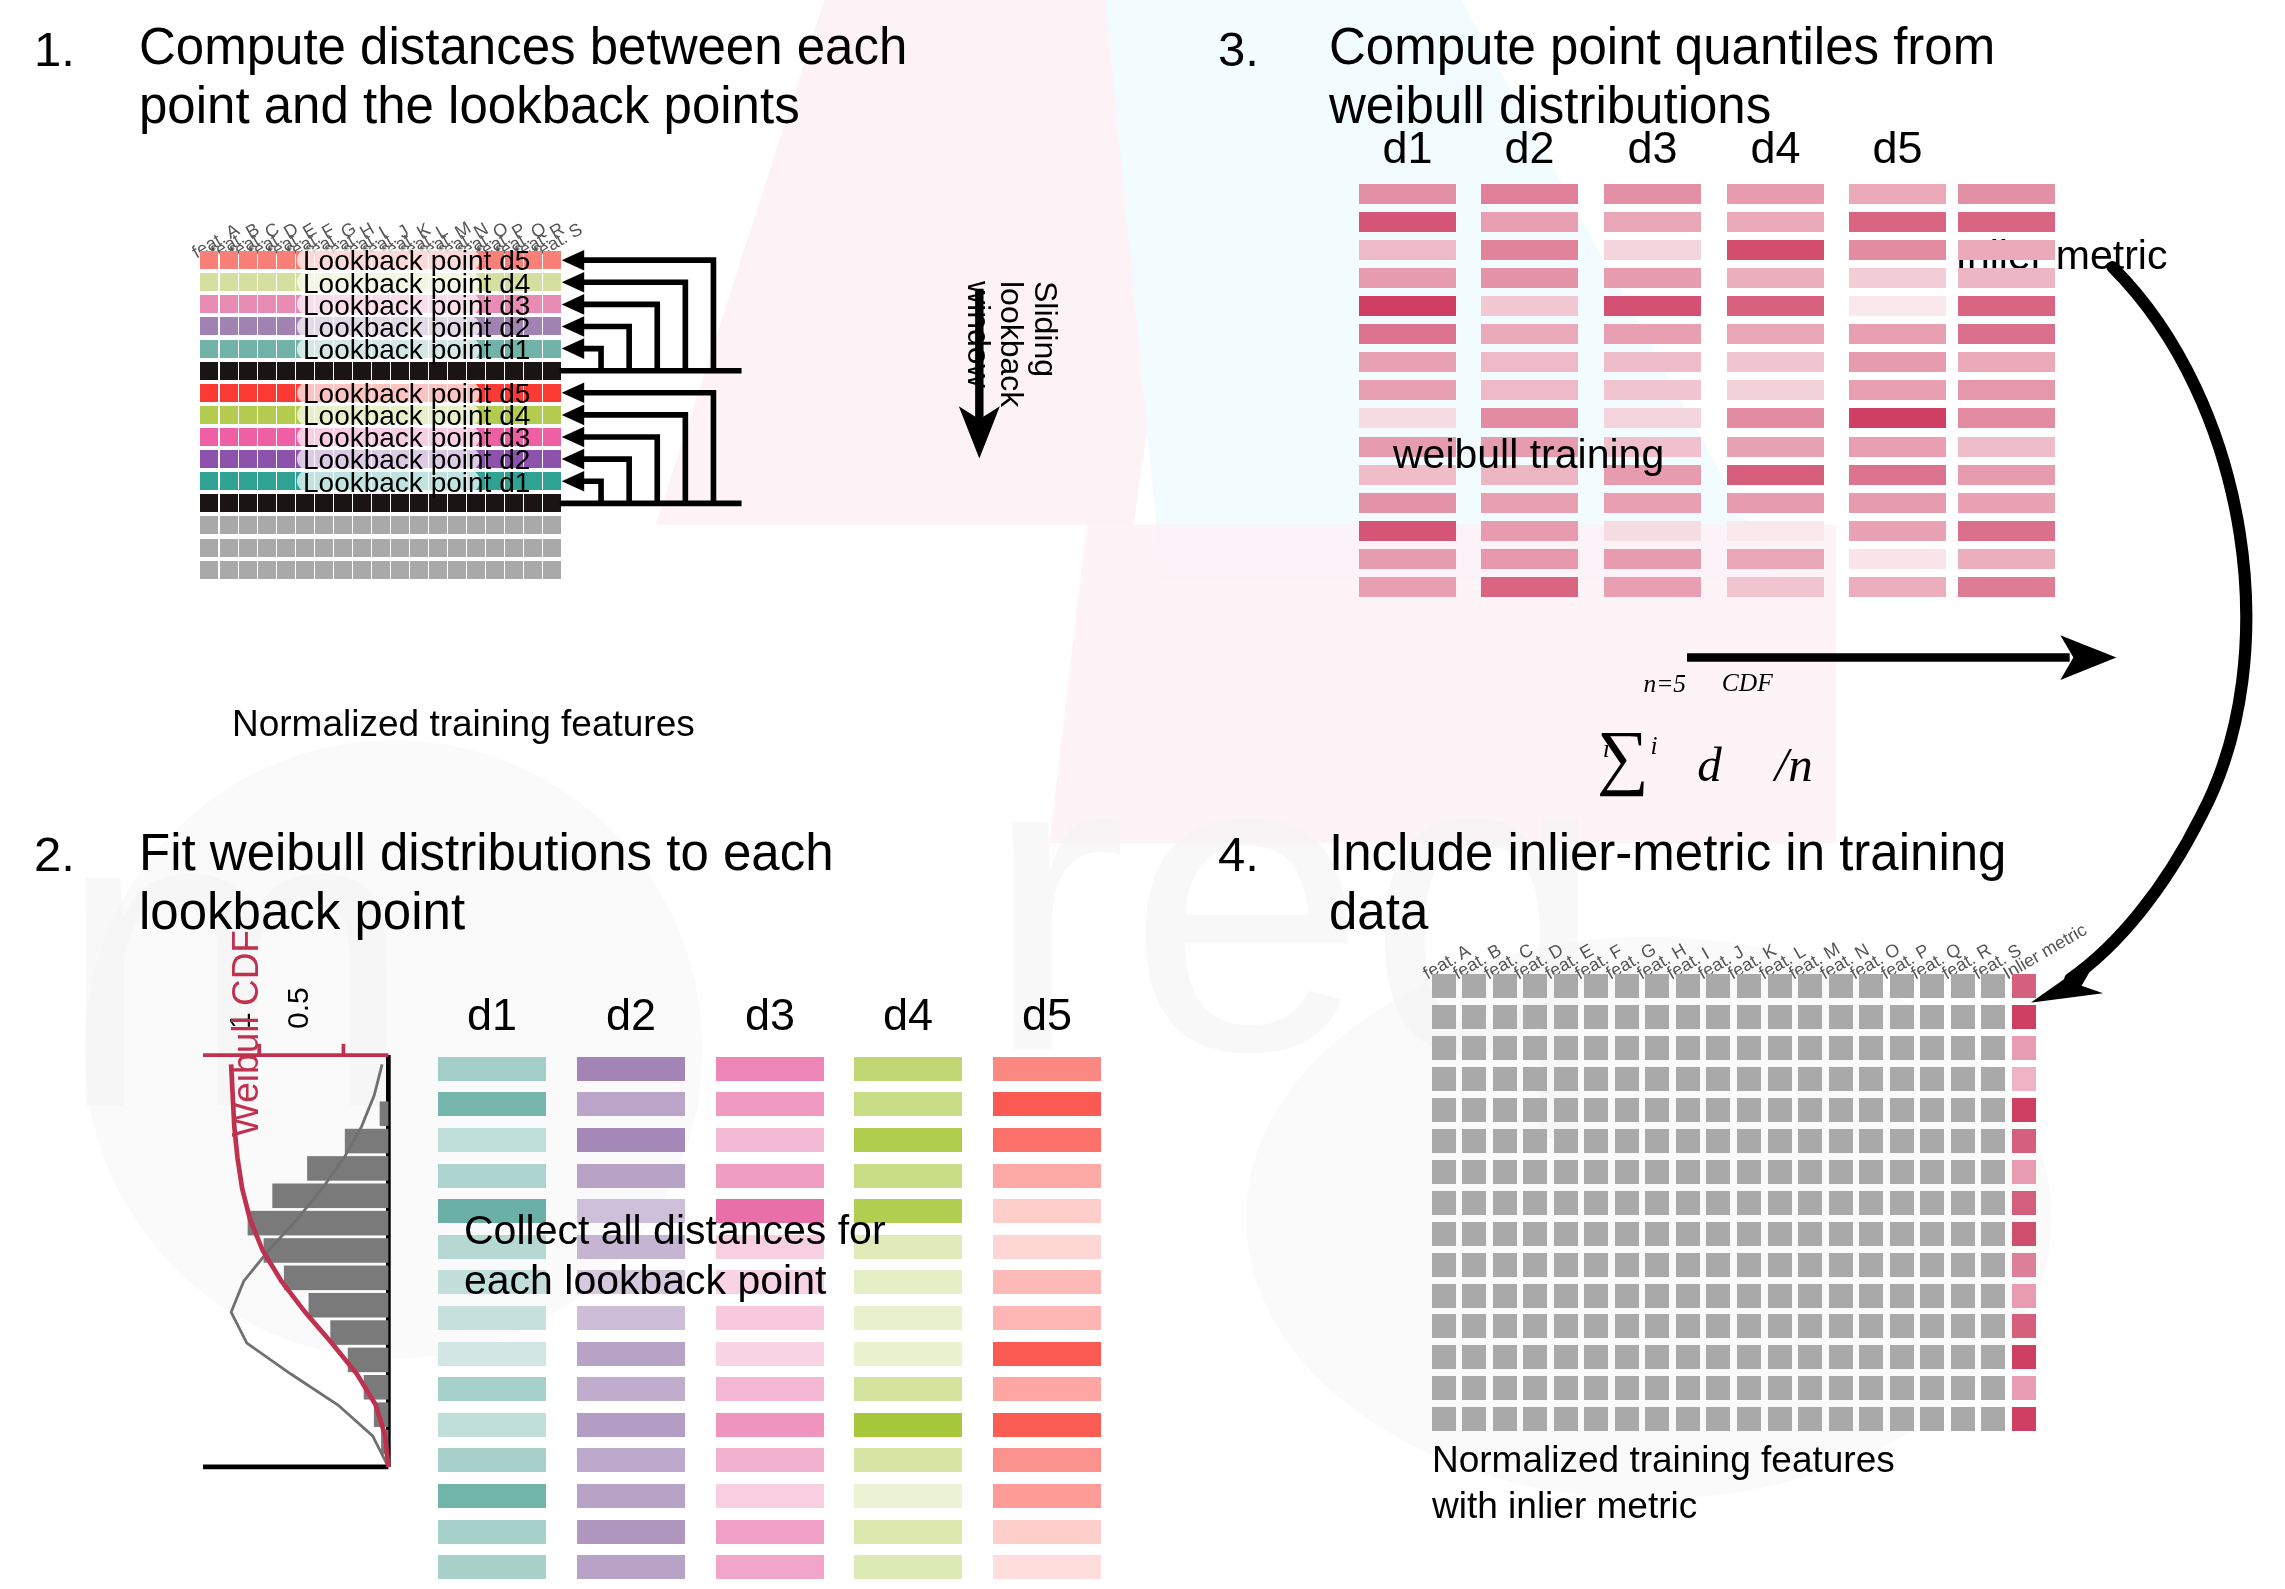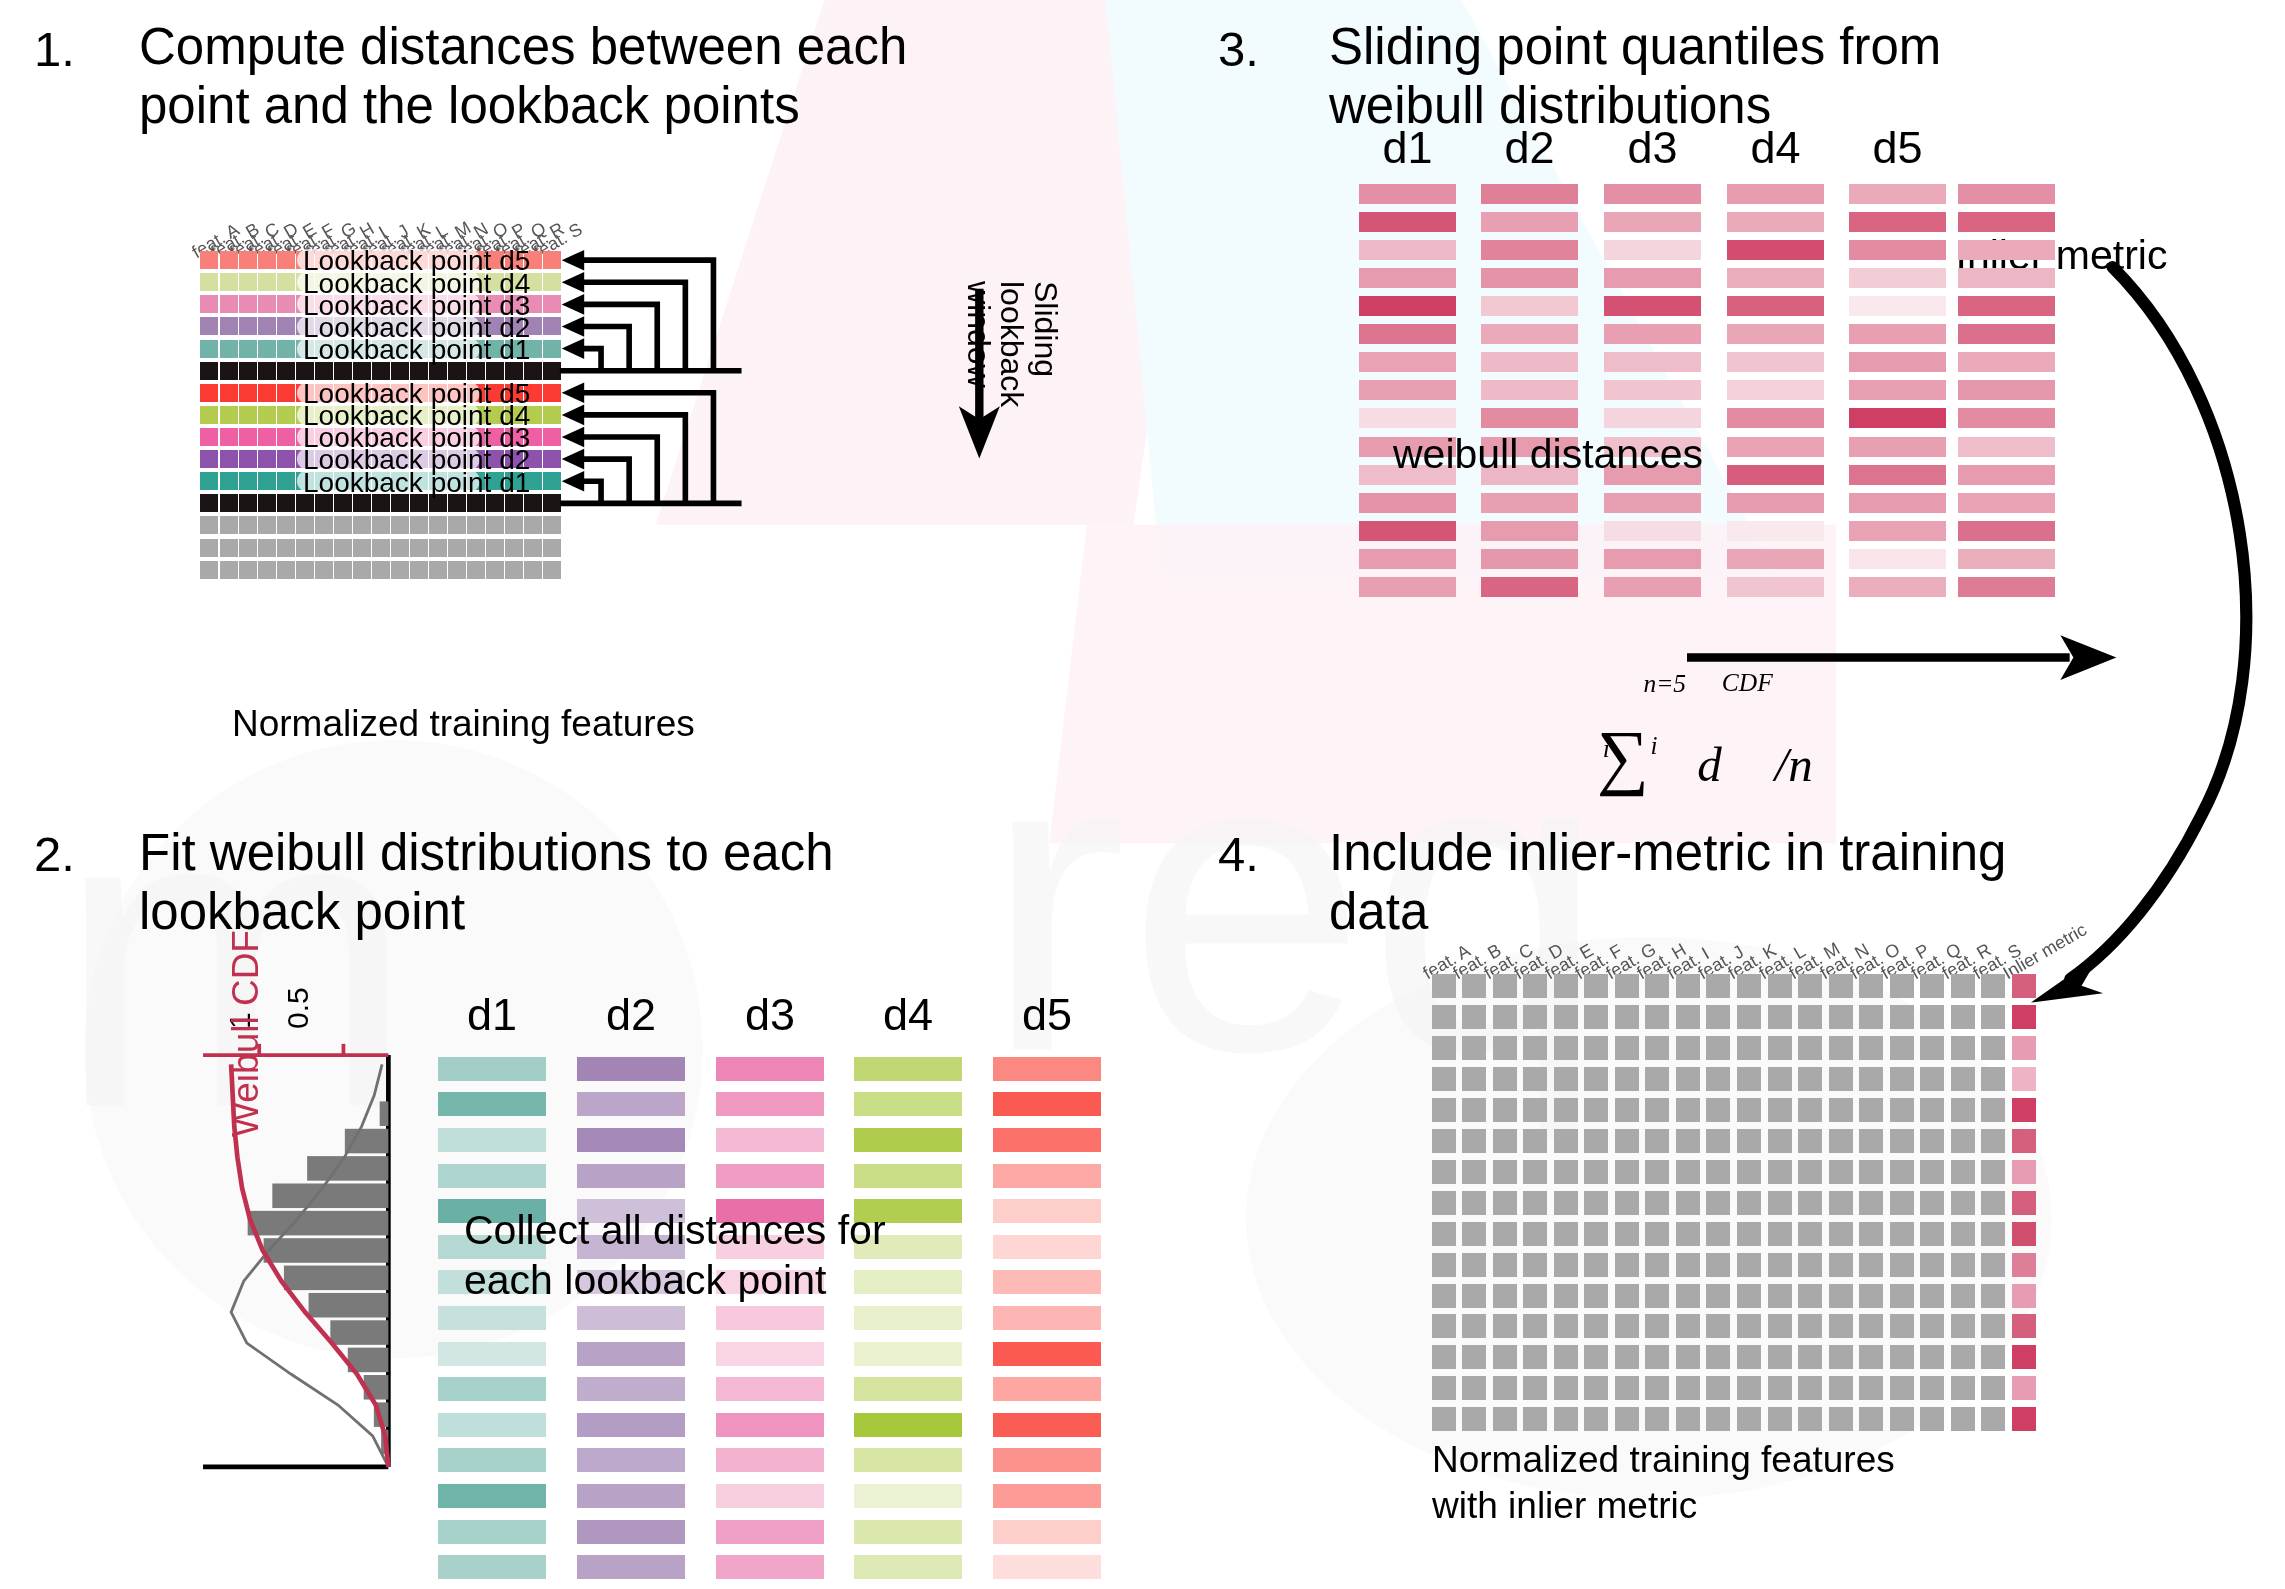--- a/index.html
+++ b/index.html
@@ -446,21 +446,21 @@
   <line x1="25" y1="8" x2="25" y2="150" stroke="#000" stroke-width="9"></line>
   <polygon points="25,190 3,134 25,148 47,134" fill="#000"></polygon>
 </svg>
 <div class="vtext" style="left:1062px;top:281px;">Sliding
 lookback
 window</div>
 
 <div class="caption" style="left:232px;top:701px;">Normalized training features</div>
 
 <div class="step-num" style="left:1218px;top:20.6px;">3.</div>
-<div class="step-title" style="left:1329px;top:17px;width:937px;">Sliding point quantiles from
+<div class="step-title" style="left:1329px;top:17px;width:937px;">Compute point quantiles from
 weibull distributions</div>
 
 <div id="p3-dlabels" style="position:absolute;left:0;top:0;">
     <div class="dlabel" style="left:1359px;top:122px;width:97px;">d1</div>
     <div class="dlabel" style="left:1481px;top:122px;width:97px;">d2</div>
     <div class="dlabel" style="left:1604px;top:122px;width:97px;">d3</div>
     <div class="dlabel" style="left:1727px;top:122px;width:97px;">d4</div>
     <div class="dlabel" style="left:1849px;top:122px;width:97px;">d5</div>
   </div>
 <div id="p3-grid" style="position:absolute;left:0;top:0;">
@@ -533,21 +533,21 @@
     <div class="cell" style="left:1849px;top:352px;width:97px;height:19.7px;background:rgb(230,155,174);"></div>
     <div class="cell" style="left:1849px;top:380px;width:97px;height:19.7px;background:rgb(231,159,177);"></div>
     <div class="cell" style="left:1849px;top:408px;width:97px;height:19.7px;background:rgb(207,62,99);"></div>
     <div class="cell" style="left:1849px;top:437px;width:97px;height:19.7px;background:rgb(231,159,177);"></div>
     <div class="cell" style="left:1849px;top:465px;width:97px;height:19.7px;background:rgb(220,116,143);"></div>
     <div class="cell" style="left:1849px;top:493px;width:97px;height:19.7px;background:rgb(230,155,174);"></div>
     <div class="cell" style="left:1849px;top:521px;width:97px;height:19.7px;background:rgb(232,162,180);"></div>
     <div class="cell" style="left:1849px;top:549px;width:97px;height:19.7px;background:rgb(248,228,233);"></div>
     <div class="cell" style="left:1849px;top:577px;width:97px;height:19.7px;background:rgb(235,174,189);"></div>
   </div>
-<div class="overlaytext" style="left:1393px;top:429px;">weibull distances</div>
+<div class="overlaytext" style="left:1393px;top:429px;">weibull training</div>
 
 <div class="dlabel" style="left:1902px;top:232px;width:319px;font-size:41px;">Inlier metric</div>
 <div id="p3-inlier" style="position:absolute;left:0;top:0;">
     <div class="cell" style="left:1958px;top:184px;width:97px;height:19.7px;background:rgb(227,143,165);"></div>
     <div class="cell" style="left:1958px;top:212px;width:97px;height:19.7px;background:rgb(217,101,130);"></div>
     <div class="cell" style="left:1958px;top:240px;width:97px;height:19.7px;background:rgb(234,170,186);"></div>
     <div class="cell" style="left:1958px;top:268px;width:97px;height:19.7px;background:rgb(237,182,196);"></div>
     <div class="cell" style="left:1958px;top:296px;width:97px;height:19.7px;background:rgb(217,101,130);"></div>
     <div class="cell" style="left:1958px;top:324px;width:97px;height:19.7px;background:rgb(219,112,140);"></div>
     <div class="cell" style="left:1958px;top:352px;width:97px;height:19.7px;background:rgb(234,170,186);"></div>

